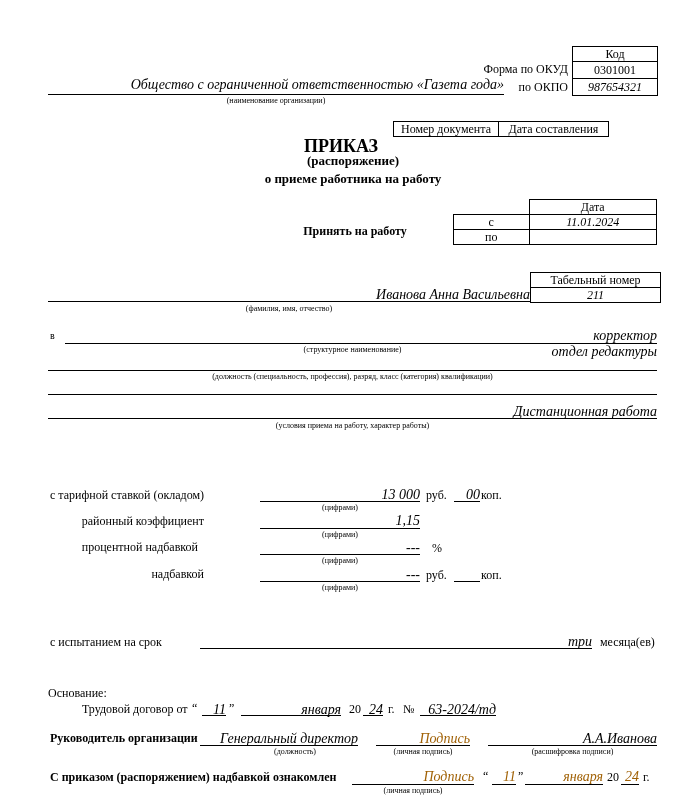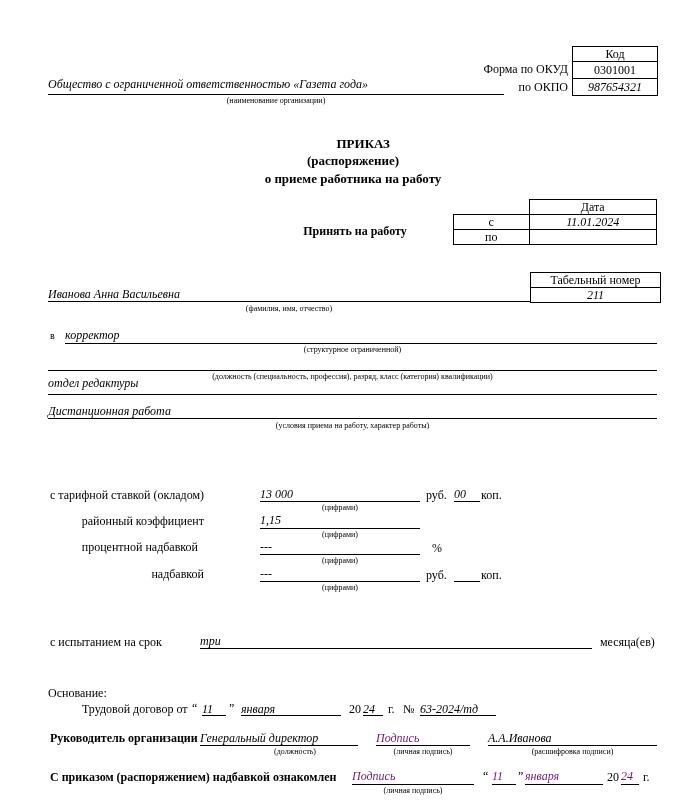--- a/index.html
+++ b/index.html
@@ -3,22 +3,22 @@
 <meta charset="utf-8">
 <style>
   html, body { margin: 0; padding: 0; background: #ffffff; }
   body { width: 674px; height: 801px; position: relative; overflow: hidden;
          font-family: "Liberation Serif", serif; color: #000; font-size: 12px; }
   .abs { position: absolute; }
   .it { font-style: italic; }
   .b { font-weight: bold; }
   .line { position: absolute; border-bottom: 1px solid #000; height: 0; }
   .cap { position: absolute; font-size: 8px; text-align: center; white-space: nowrap; }
-  .fill { position: absolute; font-style: italic; text-align: left; white-space: nowrap; font-size: 12px; }
-  .blue { color: #701a75; }
+  .fill { position: absolute; font-style: italic; text-align: right; white-space: nowrap; font-size: 14px; }
+  .blue { color: #a16207; }
   table.grid { position: absolute; border-collapse: collapse; }
   table.grid td { border: 1px solid #000; text-align: center; padding: 0; font-size: 12px; height: 14px; line-height: 14px; }
   .r { text-align: right; }
 </style>
 </head>
 <body>
 
 <table class="grid" style="left:572px; top:46px; width:86px;">
   <tbody>
       <tr>
@@ -32,23 +32,27 @@
       </tr>
 </tbody>
   </table>
 <div class="abs r" style="left:440px; top:62px; width:128px;">Форма по ОКУД</div>
 <div class="abs r" style="left:440px; top:80px; width:128px;">по ОКПО</div>
 
 <div class="fill" style="left:48px; top:77px; width:456px;">Общество с ограниченной ответственностью «Газета года»</div>
 <div class="line" style="left:48px; top:94px; width:456px;"></div>
 <div class="cap" style="left:48px; top:96px; width:456px;">(наименование организации)</div>
 
-<div class="abs b r" style="left:288px; top:136px; width:102px; font-size:13px;">ПРИКАЗ</div>
+<div class="abs b r" style="left:276px; top:136px; width:102px; font-size:18px;">ПРИКАЗ</div>
 <table class="grid" style="left:393px; top:121px; width:216px;">
   <tbody>
+      <tr>
+    <td style="width:104px;">Номер документа</td>
+    <td>Дата составления</td>
+  </tr>
 </tbody>
   </table>
 <div class="abs b" style="left:200px; top:153px; width:306px; text-align:center; font-size:13px;">(распоряжение)</div>
 <div class="abs b" style="left:200px; top:171px; width:306px; text-align:center; font-size:13px;">о приеме работника на работу</div>
 
 <div class="abs b" style="left:260px; top:224px; width:190px; text-align:center;">Принять на работу</div>
 <table class="grid" style="left:453px; top:199px; width:204px;">
   <tbody>
       <tr>
     <td style="width:75px; border-top:none; border-left:none;"></td>
@@ -75,23 +79,23 @@
       </tr>
 </tbody>
   </table>
 <div class="fill" style="left:48px; top:287px; width:482px;">Иванова Анна Васильевна</div>
 <div class="line" style="left:48px; top:301px; width:482px;"></div>
 <div class="cap" style="left:48px; top:304px; width:482px;">(фамилия, имя, отчество)</div>
 
 <div class="abs" style="left:50px; top:330px; font-size:10px;">в</div>
 <div class="fill" style="left:65px; top:328px; width:592px;">корректор</div>
 <div class="line" style="left:65px; top:343px; width:592px;"></div>
-<div class="cap" style="left:48px; top:345px; width:609px;">(структурное ограниченной)</div>
+<div class="cap" style="left:48px; top:345px; width:609px;">(структурное наименование)</div>
 
-<div class="fill" style="left:48px; top:376px; width:609px;">отдел редактуры</div>
+<div class="fill" style="left:48px; top:344px; width:609px;">отдел редактуры</div>
 <div class="line" style="left:48px; top:370px; width:609px;"></div>
 <div class="cap" style="left:48px; top:372px; width:609px;">(должность (специальность, профессия), разряд, класс (категория) квалификации)</div>
 
 <div class="line" style="left:48px; top:394px; width:609px;"></div>
 
 <div class="fill" style="left:48px; top:404px; width:609px;">Дистанционная работа</div>
 <div class="line" style="left:48px; top:418px; width:609px;"></div>
 <div class="cap" style="left:48px; top:421px; width:609px;">(условия приема на работу, характер работы)</div>
 
 <div class="abs" style="left:50px; top:488px;">с тарифной ставкой (окладом)</div>

